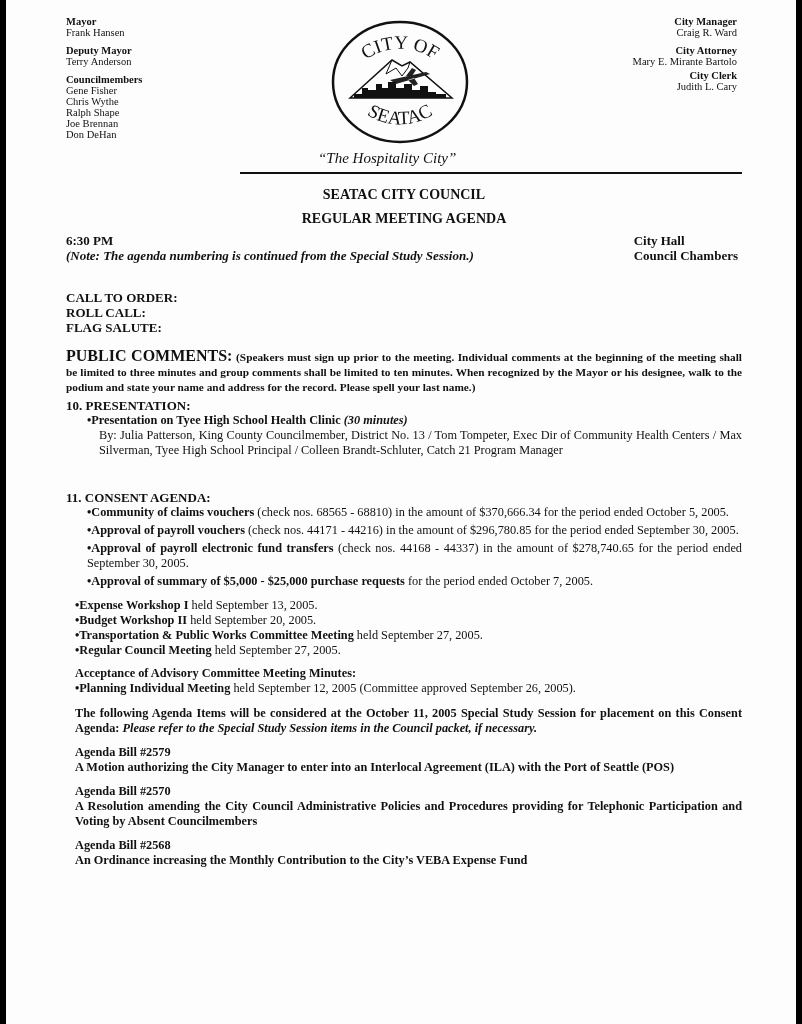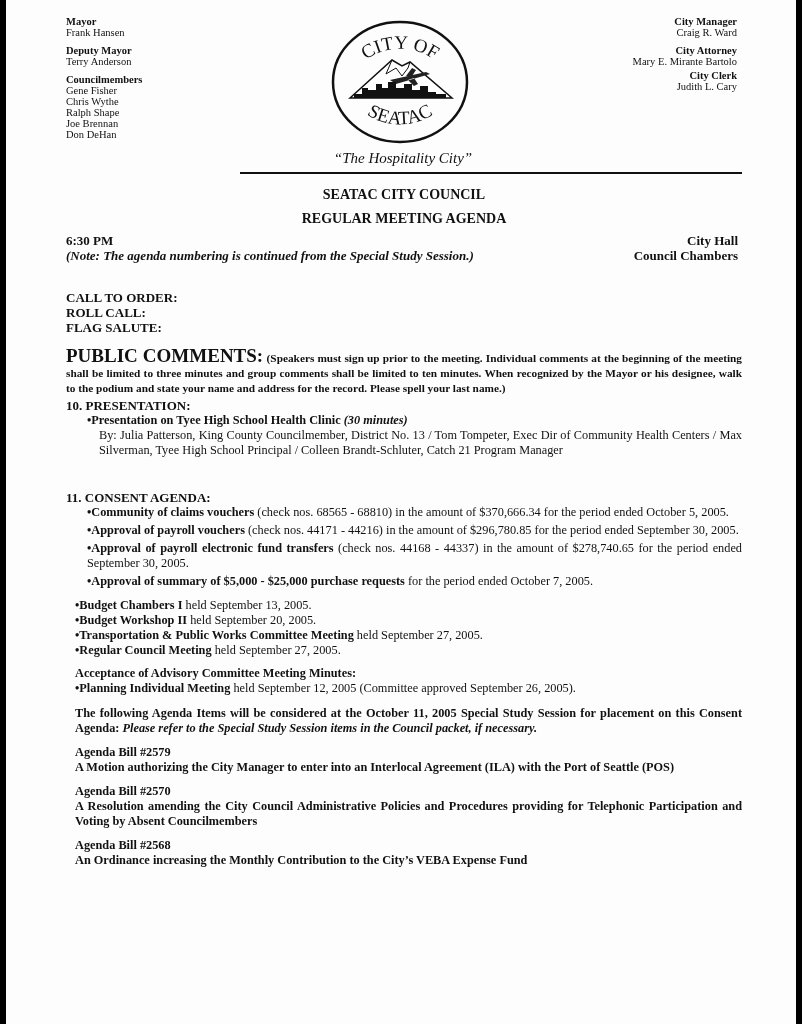--- a/index.html
+++ b/index.html
@@ -9,26 +9,26 @@
     background: #fdfdfd; color: #111;
     font-family: "Liberation Serif", "DejaVu Serif", serif;
   }
   .abs { position: absolute; }
   .roster { font-size: 10.5px; line-height: 11px; }
   .roster .role { font-weight: bold; }
   .roster .gap { height: 7px; }
   .left-roster { left: 60px; top: 16px; }
   .right-roster { right: 59px; top: 16px; text-align: right; }
   .logo { left: 324px; top: 18px; width: 140px; height: 128px; }
-  .tagline { left: 312px; top: 150px; width: 170px; text-align: center; font-style: italic; font-size: 15px; }
+  .tagline { left: 312px; top: 150px; width: 170px; font-style: italic; font-size: 15px; }
   .rule { left: 234px; top: 172px; width: 502px; height: 2px; background: #111; }
   .title { left: 60px; top: 183px; width: 676px; text-align: center; font-weight: bold; font-size: 14px; line-height: 24px; }
   .date-block { left: 60px; top: 233px; font-size: 13px; line-height: 15px; font-weight: bold; }
   .date-block .note { font-style: italic; }
-  .place-block { right: 58px; top: 233px; text-align: right; font-size: 13px; line-height: 15px; font-weight: bold; }
+  .place-block { right: 58px; top: 233px; text-align: left; font-size: 13px; line-height: 15px; font-weight: bold; }
   .calls { left: 60px; top: 290px; font-size: 13px; line-height: 15px; font-weight: bold; }
   .body-text { left: 60px; width: 676px; font-size: 12.3px; line-height: 15px; text-align: justify; }
   .b { font-weight: bold; }
   .bi { font-weight: bold; font-style: italic; }
   .indent { padding-left: 21px; }
   .indent2 { padding-left: 33px; }
   .item { margin-bottom: 3px; }
   .section-head { font-weight: bold; font-size: 13px; }
 </style>
 </head>
@@ -102,21 +102,21 @@
     <div>Council Chambers</div>
   </div>
 
   <div class="abs calls">
     <div>CALL TO ORDER:</div>
     <div>ROLL CALL:</div>
     <div>FLAG SALUTE:</div>
   </div>
 
   <div class="abs body-text" style="top:348px;">
-    <span class="b" style="font-size:19px">PUBLIC COMMENTS:</span>
+    <span class="b" style="font-size:16px">PUBLIC COMMENTS:</span>
     <span class="b" style="font-size:11.3px">(Speakers must sign up prior to the meeting.  Individual comments at the beginning of the meeting shall be limited to three minutes and group comments shall be limited to ten minutes.  When recognized by the Mayor or his designee, walk to the podium and state your name and address for the record.  Please spell your last name.)</span>
   </div>
 
   <div class="abs body-text" style="top:398px;">
     <div class="section-head">10. PRESENTATION:</div>
     <div class="indent">
       <span class="b">•Presentation on Tyee High School Health Clinic</span>
       <span class="bi">(30 minutes)</span>
     </div>
     <div class="indent2">By: Julia Patterson, King County Councilmember, District No. 13 / Tom Tompeter, Exec Dir of Community Health Centers / Max Silverman, Tyee High School Principal / Colleen Brandt-Schluter, Catch 21 Program Manager</div>
@@ -124,21 +124,21 @@
 
   <div class="abs body-text" style="top:490px;">
     <div class="section-head">11. CONSENT AGENDA:</div>
     <div class="indent">
       <div class="item"><span class="b">•Community of claims vouchers</span><span> (check nos. 68565 - 68810) in the amount of $370,666.34 for the period ended October 5, 2005.</span></div>
       <div class="item"><span class="b">•Approval of payroll vouchers</span><span> (check nos. 44171 - 44216) in the amount of $296,780.85 for the period ended September 30, 2005.</span></div>
       <div class="item"><span class="b">•Approval of payroll electronic fund transfers</span><span> (check nos. 44168 - 44337) in the amount of $278,740.65 for the period ended September 30, 2005.</span></div>
       <div class="item"><span class="b">•Approval of summary of $5,000 - $25,000 purchase requests</span><span> for the period ended October 7, 2005.</span></div>
 
       <div style="height:6px"></div>
-      <div style="margin-left: -12px;"><span class="b">•Budget Chambers I</span><span> held September 13, 2005.</span></div>
+      <div style="margin-left: -12px;"><span class="b">•Expense Workshop I</span><span> held September 13, 2005.</span></div>
       <div style="margin-left: -12px;"><span class="b">•Budget Workshop II</span><span> held September 20, 2005.</span></div>
       <div style="margin-left: -12px;"><span class="b">•Transportation &amp; Public Works Committee Meeting</span><span> held September 27, 2005.</span></div>
       <div style="margin-left: -12px;"><span class="b">•Regular Council Meeting</span><span> held September 27, 2005.</span></div>
 
       <div style="height:8px"></div>
       <div class="b" style="margin-left: -12px;">Acceptance of Advisory Committee Meeting Minutes:</div>
       <div style="margin-left: -12px;"><span class="b">•Planning Individual Meeting</span><span> held September 12, 2005 (Committee approved September 26, 2005).</span></div>
 
       <div style="height:10px"></div>
       <div style="margin-left: -12px;">

